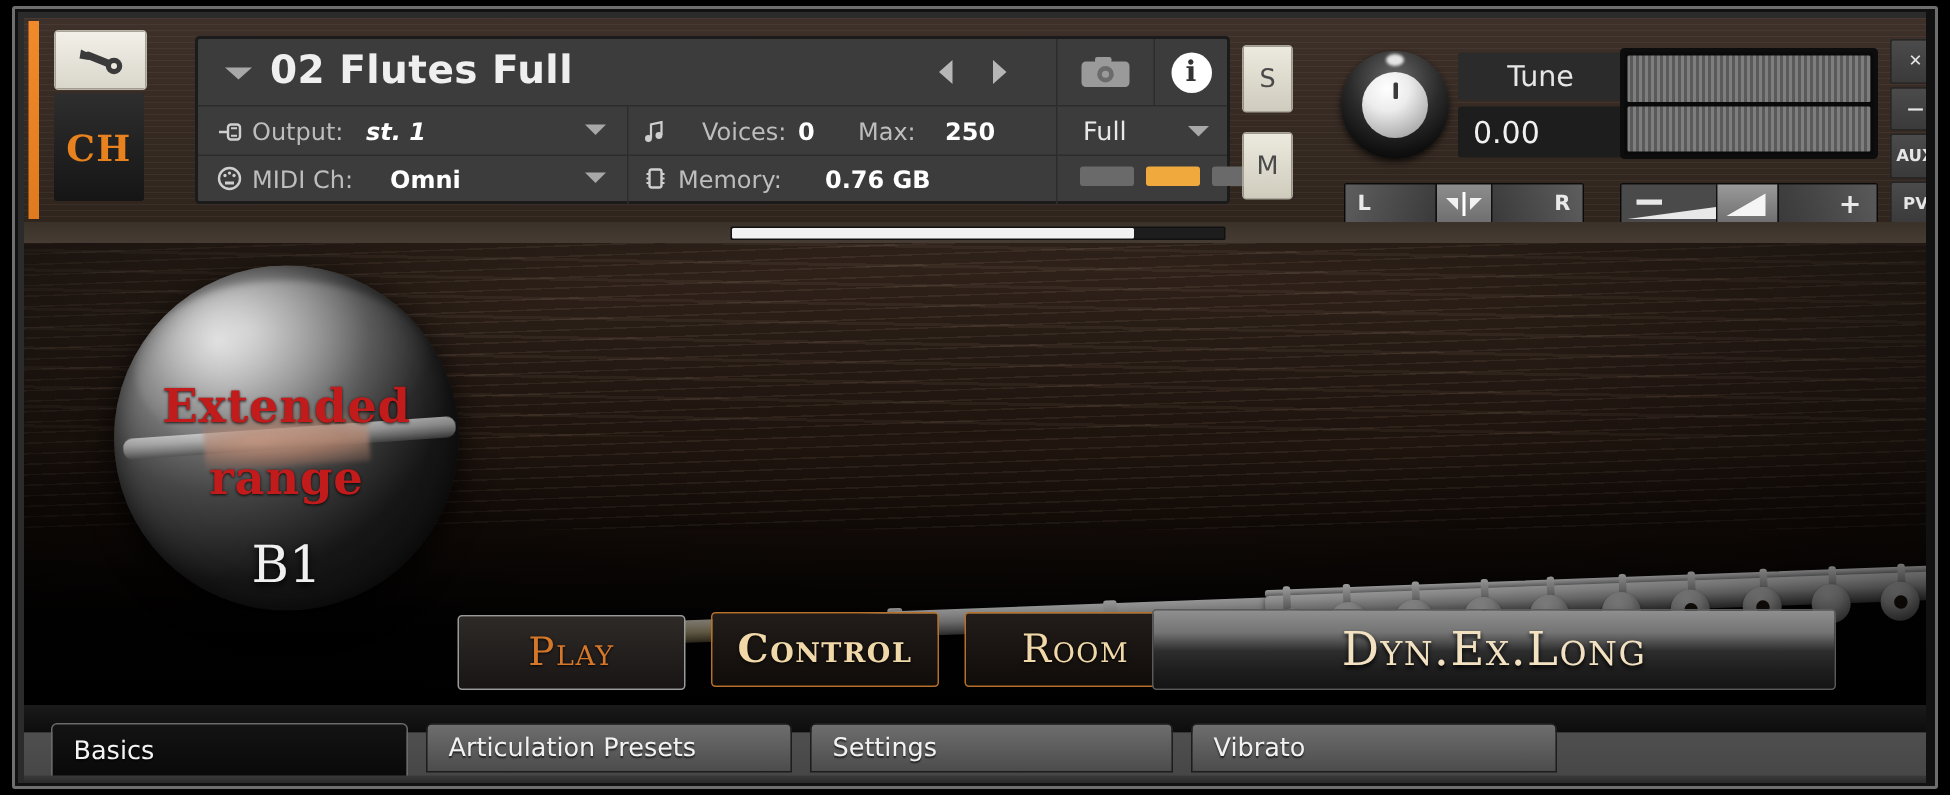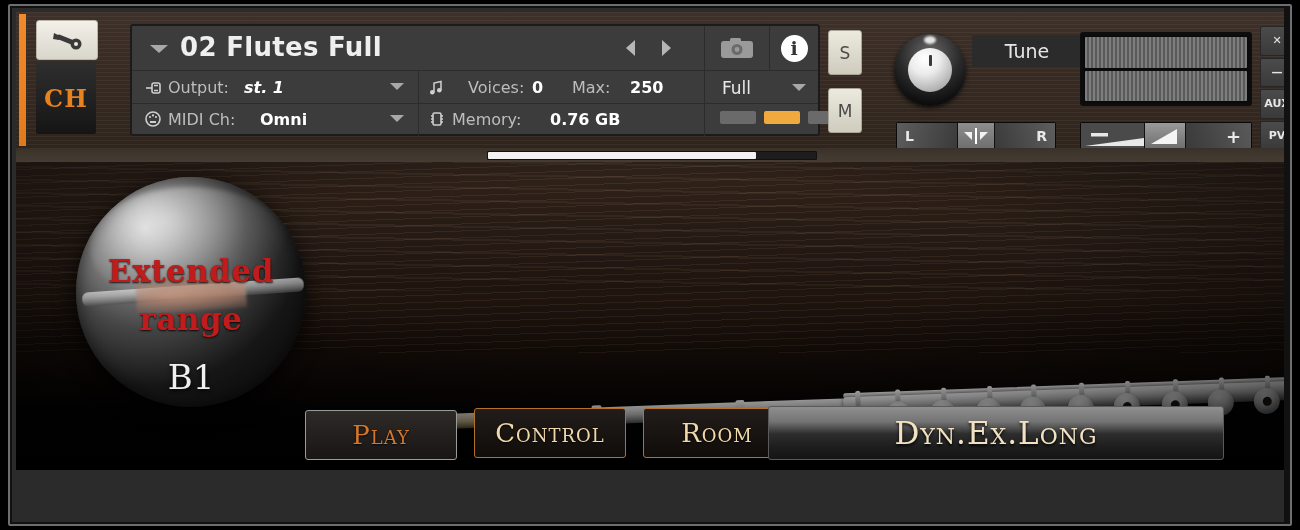--- a/index.html
+++ b/index.html
@@ -250,21 +250,21 @@
       display:flex;align-items:center;justify-content:center;box-sizing:border-box;
       font-family:"DejaVu Serif","Liberation Serif",serif;
       font-variant:small-caps;font-size:26px;letter-spacing:1px;}
   .abtn.play{left:289px;top:4px;width:152px;
       background:linear-gradient(180deg,#2e2a28,#191514);
       border:1px solid #9a9a9a;color:#d4772a;
       text-shadow:0 1px 2px rgba(0,0,0,.9);}
   .abtn.control{left:458px;top:2px;width:152px;
       background:linear-gradient(180deg,#221d1a,#100c0a);
       border:1px solid #b5712a;color:#f0d8a8;
-      text-shadow:0 1px 2px rgba(0,0,0,.9);}
+      text-shadow:0 1px 2px rgba(0,0,0,.9);font-weight:bold;}
   .abtn.room{left:627px;top:2px;width:148px;
       background:linear-gradient(180deg,#221d1a,#100c0a);
       border:1px solid #b5712a;color:#f0d8a8;
       text-shadow:0 1px 2px rgba(0,0,0,.9);}
   .abtn.dyn{left:752px;top:0px;width:456px;height:54px;
       background:linear-gradient(180deg,#8f8f8f 0%,#747474 28%,#2d2d2d 52%,#1d1d1d 78%,#141414 100%);
       border:1px solid #5a5a5a;color:#f2e2c2;font-size:31px;
       text-shadow:0 2px 3px rgba(0,0,0,.95);}
 
   
@@ -396,20 +396,21 @@
     </div>
 
     <div class="knob-wrap">
       <div class="knob-outer"></div>
       <div class="knob-hl"></div>
       <div class="knob-inner">
         <div class="knob-tick"></div>
       </div>
     </div>
     <div class="tune-label">Tune</div>
+    <div class="tune-value">0.00</div>
 
     <div class="pan-strip">
       <div class="pan-L">L</div>
       <div class="pan-C">
         <svg width="26" height="16" viewBox="0 0 26 16">
           <path d="M1 4 L9 4 L9 12 Z" fill="#f2f2f2"></path>
           <path d="M25 4 L17 4 L17 12 Z" fill="#f2f2f2"></path>
           <rect x="12" y="0" width="2" height="16" fill="#ffffff"></rect>
         </svg>
       </div>
@@ -504,13 +505,22 @@
     </div>
 
     <div class="btn-row">
       <div class="abtn play">Play</div>
       <div class="abtn control">Control</div>
       <div class="abtn room">Room</div>
       <div class="abtn dyn">Dyn.Ex.Long</div>
     </div>
   </div>
 
+  <div id="tabbar">
+    <div class="tabs">
+      <div class="tab active tab-basics">Basics</div>
+      <div class="tab tab-artic">Articulation Presets</div>
+      <div class="tab tab-settings">Settings</div>
+      <div class="tab tab-vibrato">Vibrato</div>
+    </div>
+    <div class="tabbar-bottom"></div>
+  </div>
 </div>
 
 </body></html>

